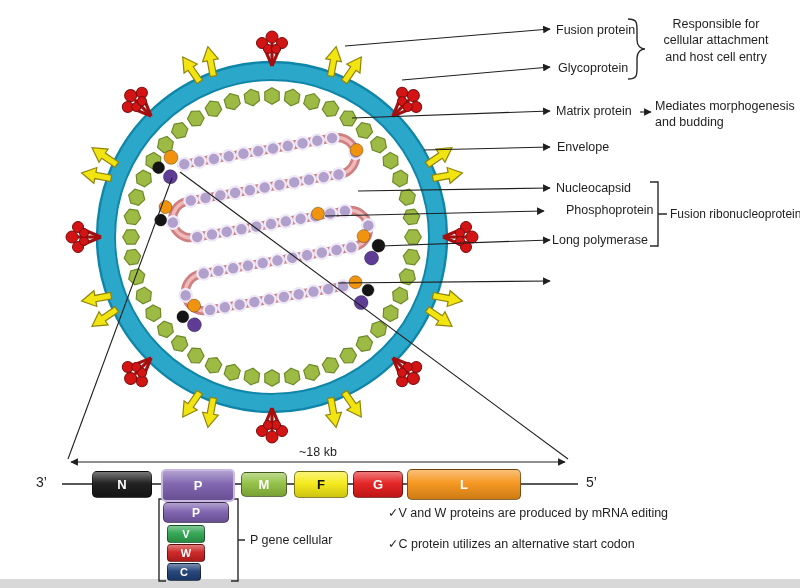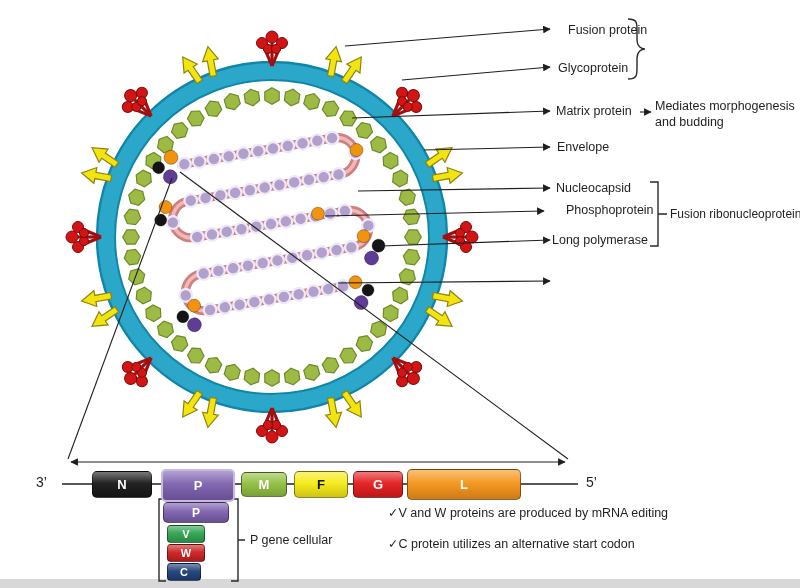--- a/index.html
+++ b/index.html
@@ -291,30 +291,32 @@
       <line x1="62" y1="484" x2="578" y2="484" stroke-width="1.6"></line>
     </g>
     <g stroke="#2a2a2a" stroke-width="1.4" fill="none">
       <path d="M628,19 C637,19 637,23 637,30 L637,40 C637,46 641,49 645,49 C641,49 637,52 637,58 L637,68 C637,75 637,79 628,79"></path>
       <path d="M650,182 L658,182 L658,246 L650,246 M658,214 L667,214"></path>
       <path d="M166,499 L159,499 L159,581 L166,581"></path>
       <path d="M231,499 L238,499 L238,581 L231,581 M238,540 L245,540"></path>
     </g>
   </svg>
 
-  <div class="label" style="left:556px;top:23px;margin-left:12px;">Fusion protein</div>
+  <div class="label" style="left:556px;top:23px;">Fusion protein</div>
   <div class="label" style="left:558px;top:61px;text-align:right;">Glycoprotein</div>
+  <div class="note center" style="left:652px;top:16px;width:128px;">Responsible for cellular attachment and host cell entry</div>
   <div class="label" style="left:556px;top:104px;">Matrix protein</div>
   <div class="note" style="left:655px;top:98px;width:142px;">Mediates morphogenesis and budding</div>
   <div class="label" style="left:557px;top:140px;">Envelope</div>
   <div class="label" style="left:556px;top:181px;">Nucleocapsid</div>
   <div class="label" style="left:550px;top:203px;margin-left:16px;">Phosphoprotein</div>
   <div class="label" style="left:552px;top:233px;">Long polymerase</div>
   <div class="label" style="left:670px;top:207px;font-size:12px;">Fusion ribonucleoprotein</div>
 
+  <div class="kb-label">~18 kb</div>
   <div class="end-label" style="left:36px;top:474px;">3’</div>
   <div class="end-label" style="left:586px;top:474px;">5’</div>
 
   <div class="gene-box" style="left: 92px; top: 471px; width: 58px; height: 25px; background-color: rgb(23, 23, 23); color: rgb(255, 255, 255);">N</div>
   <div class="gene-box" style="left: 161px; top: 469px; width: 70px; height: 29px; border: 2px solid rgb(201, 185, 226); background-color: rgb(124, 95, 174); color: rgb(255, 255, 255);">P</div>
   <div class="gene-box" style="left: 241px; top: 472px; width: 44px; height: 23px; background-color: rgb(143, 191, 63); color: rgb(255, 255, 255);">M</div>
   <div class="gene-box" style="left: 294px; top: 471px; width: 52px; height: 25px; background-color: rgb(245, 234, 20); color: rgb(17, 17, 17);">F</div>
   <div class="gene-box" style="left: 353px; top: 471px; width: 48px; height: 25px; background-color: rgb(227, 27, 27); color: rgb(255, 255, 255);">G</div>
   <div class="gene-box" style="left: 407px; top: 469px; width: 112px; height: 29px; background-color: rgb(245, 147, 24); color: rgb(255, 255, 255);">L</div>
 

